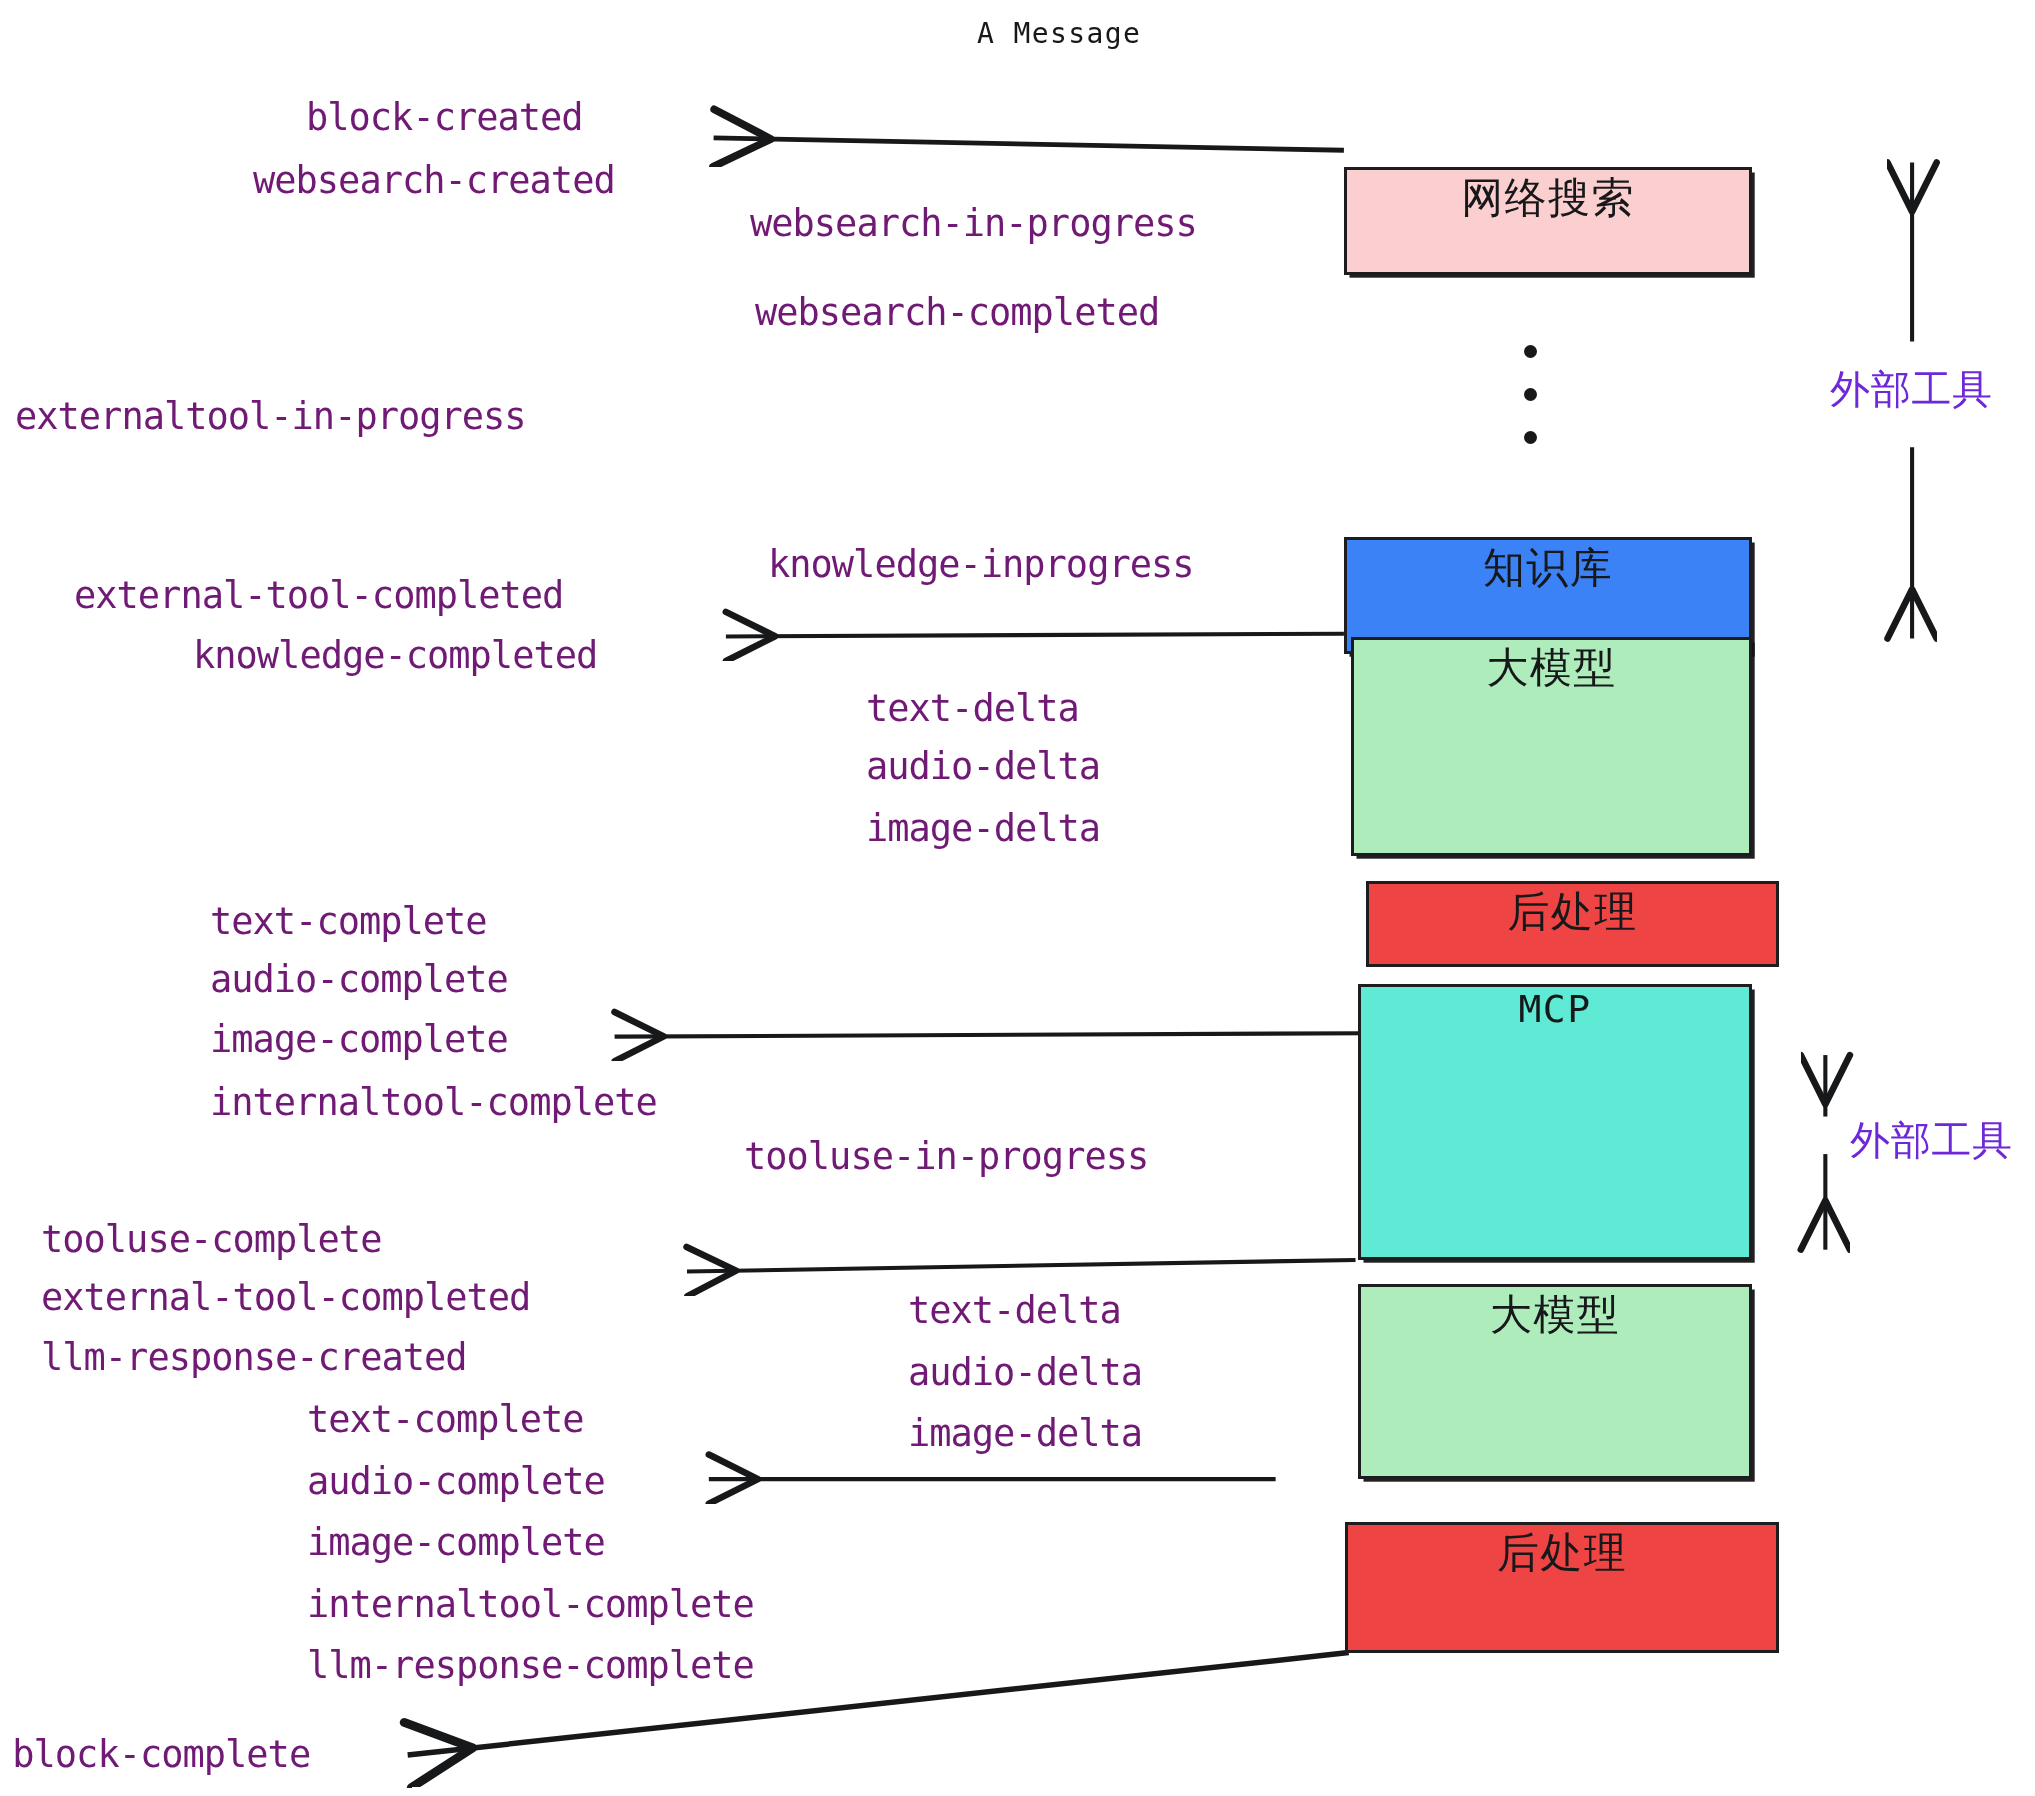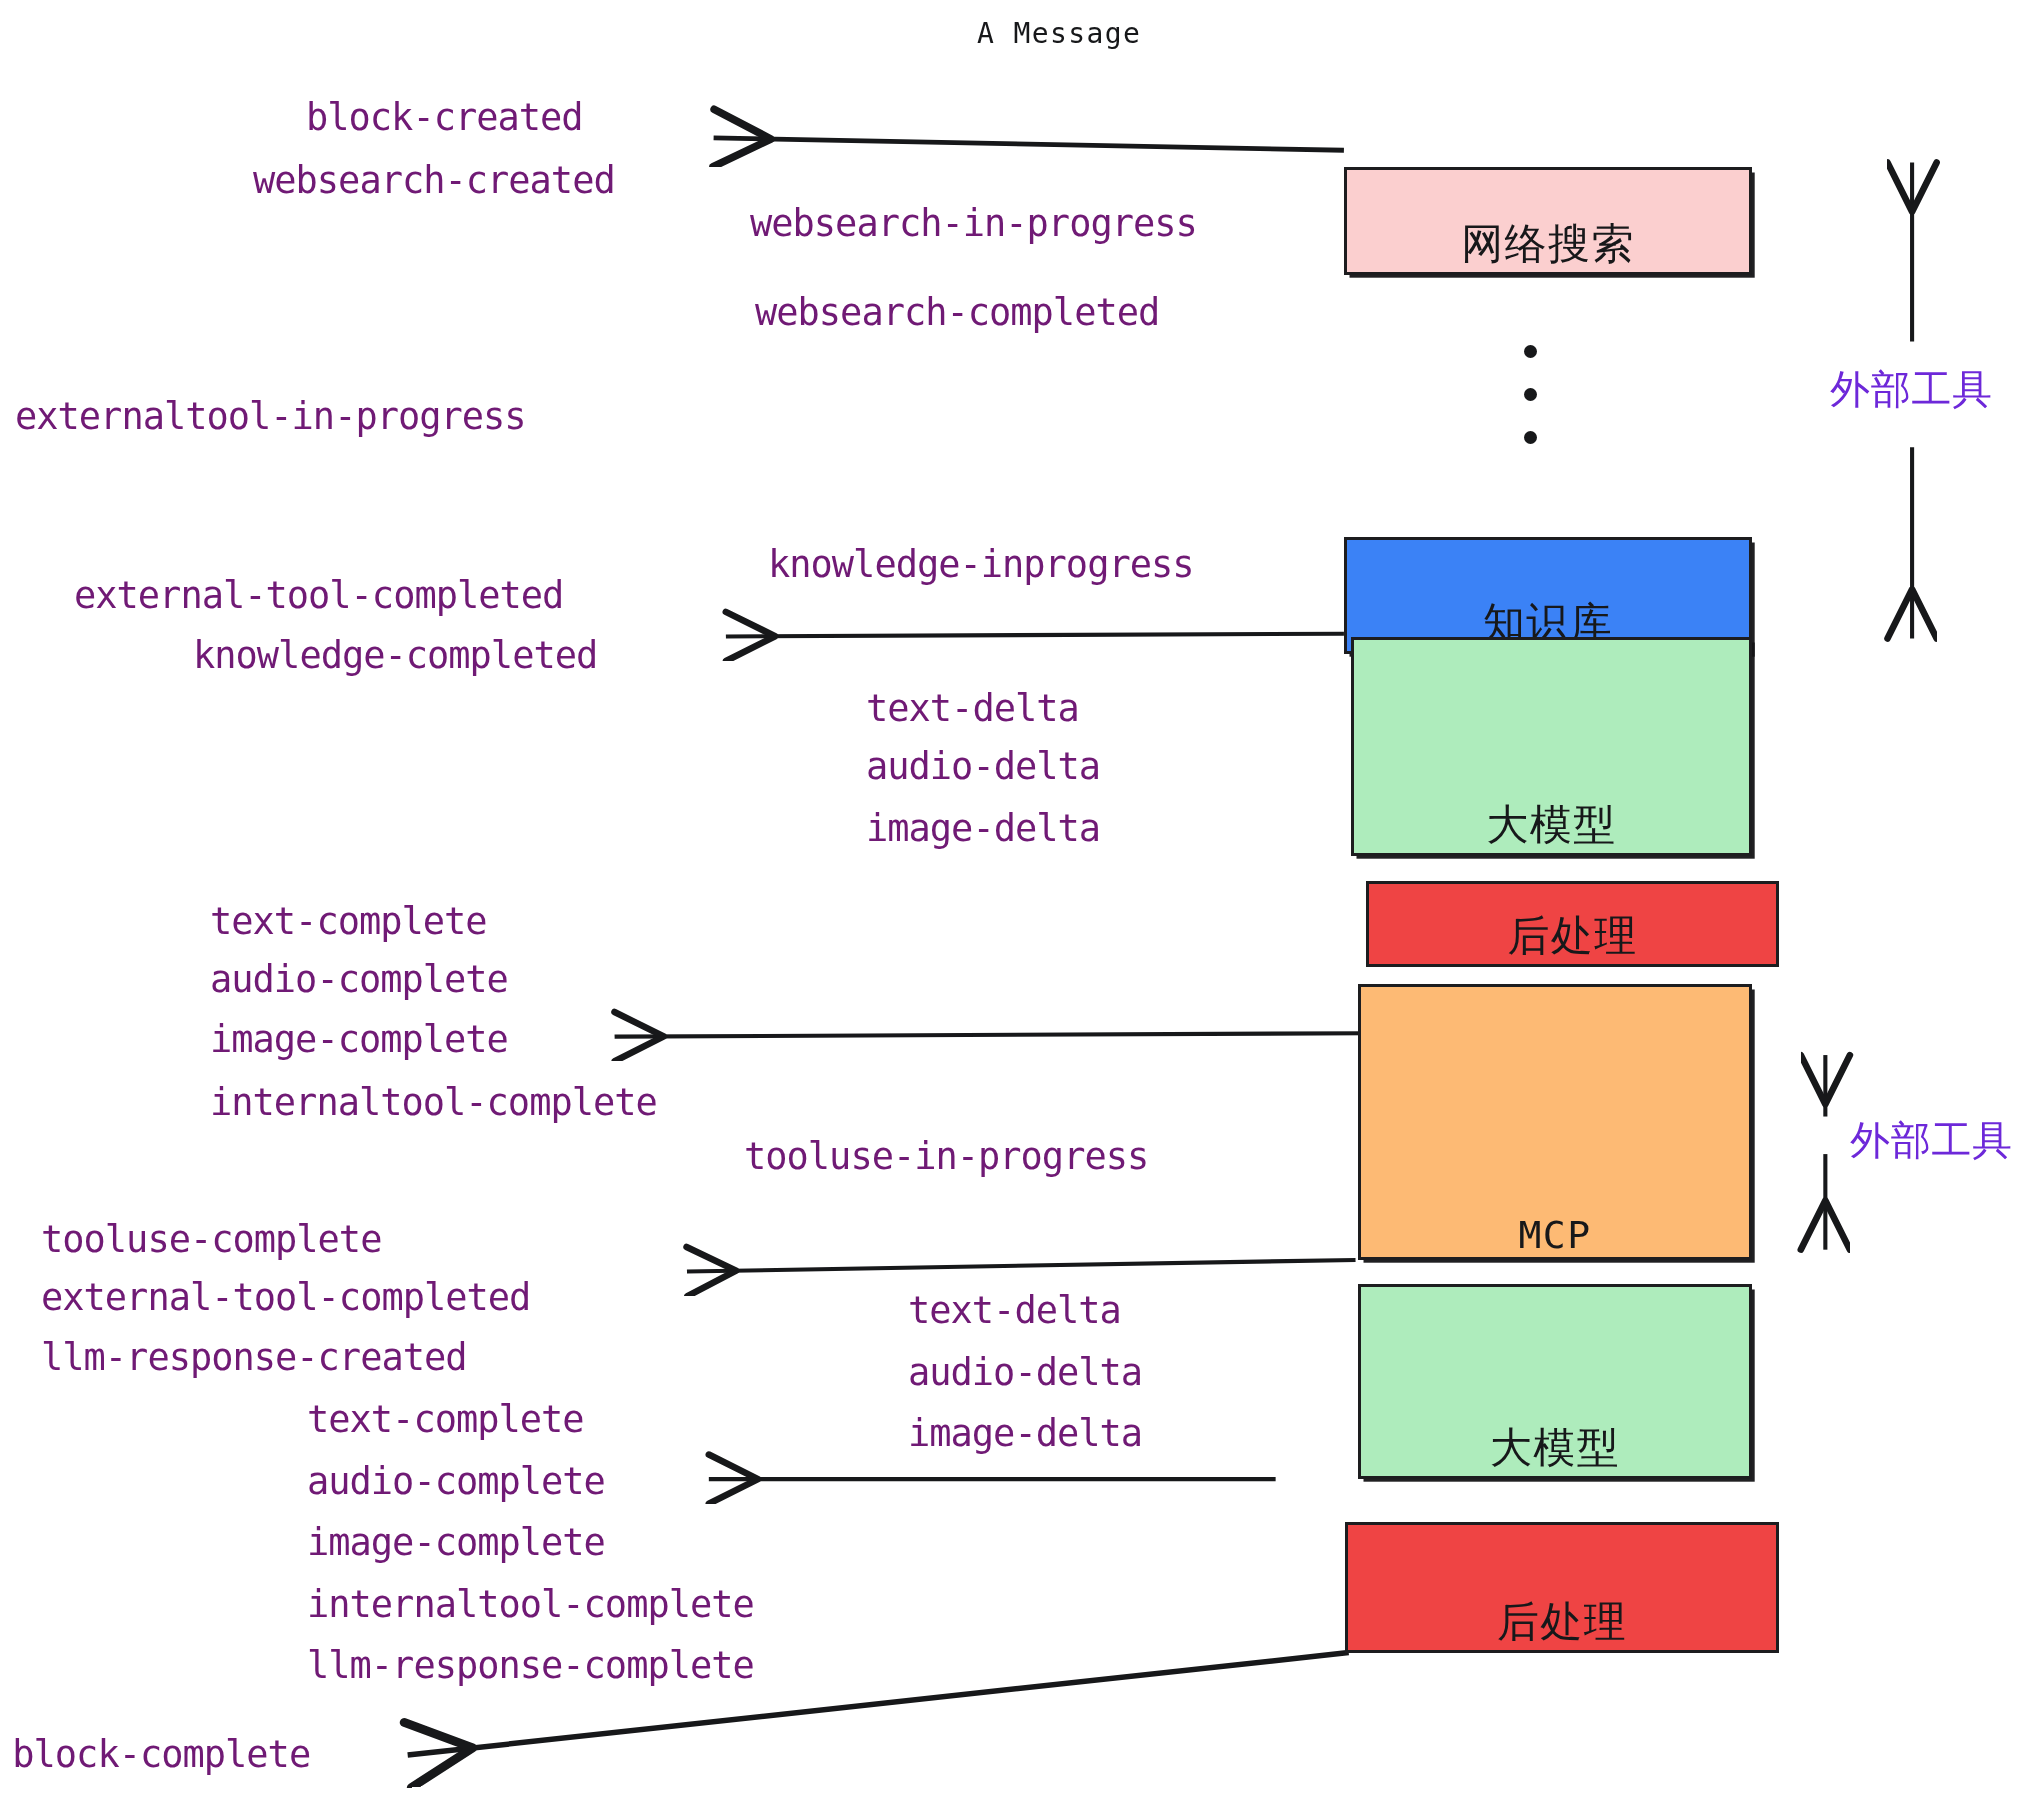--- a/index.html
+++ b/index.html
@@ -43,21 +43,21 @@
     letter-spacing:0.7px;
     color:#6d28d9;
     white-space:nowrap;
   }
 
   
   .box{
     position:absolute;
     box-sizing:border-box;
     border:3.4px solid #1d1d1f;
-    display:flex;align-items:flex-end;justify-content:center;
+    display:flex;align-items:flex-start;justify-content:center;
     box-shadow:4.1px 4.1px 0 -1.4px rgba(20,20,22,0.95);
   }
   .box.plain{ box-shadow:none; background:#ef4444; }
 
   
   .dots{position:absolute;display:flex;flex-direction:column;align-items:center;gap:30px;}
   .dot{width:13px;height:13px;border-radius:50%;background:#17181a;}
 
   svg.layer{position:absolute;left:0;top:0;width:2035px;height:1796px;pointer-events:none;}
 </style>
@@ -164,21 +164,21 @@
   </div>
 
   <div class="box" style="left:1351px;top:637px;width:401px;height:219px;background:#AEECBC;">
     <span class="cjk">大模型</span>
   </div>
 
   <div class="box plain" style="left:1366px;top:881px;width:413px;height:86px;">
     <span class="cjk">后处理</span>
   </div>
 
-  <div class="box" style="left:1358px;top:984px;width:394px;height:276px;background:#fdba74;">
+  <div class="box" style="left:1358px;top:984px;width:394px;height:276px;background:#5eead4;">
     <span class="cjk" style="font-family:'DejaVu Sans Mono','Liberation Mono',monospace;font-size:38px;">MCP</span>
   </div>
 
   <div class="box" style="left:1358px;top:1284px;width:394px;height:195px;background:#AEECBC;">
     <span class="cjk">大模型</span>
   </div>
 
   <div class="box plain" style="left:1345px;top:1522px;width:434px;height:131px;">
     <span class="cjk">后处理</span>
   </div>

